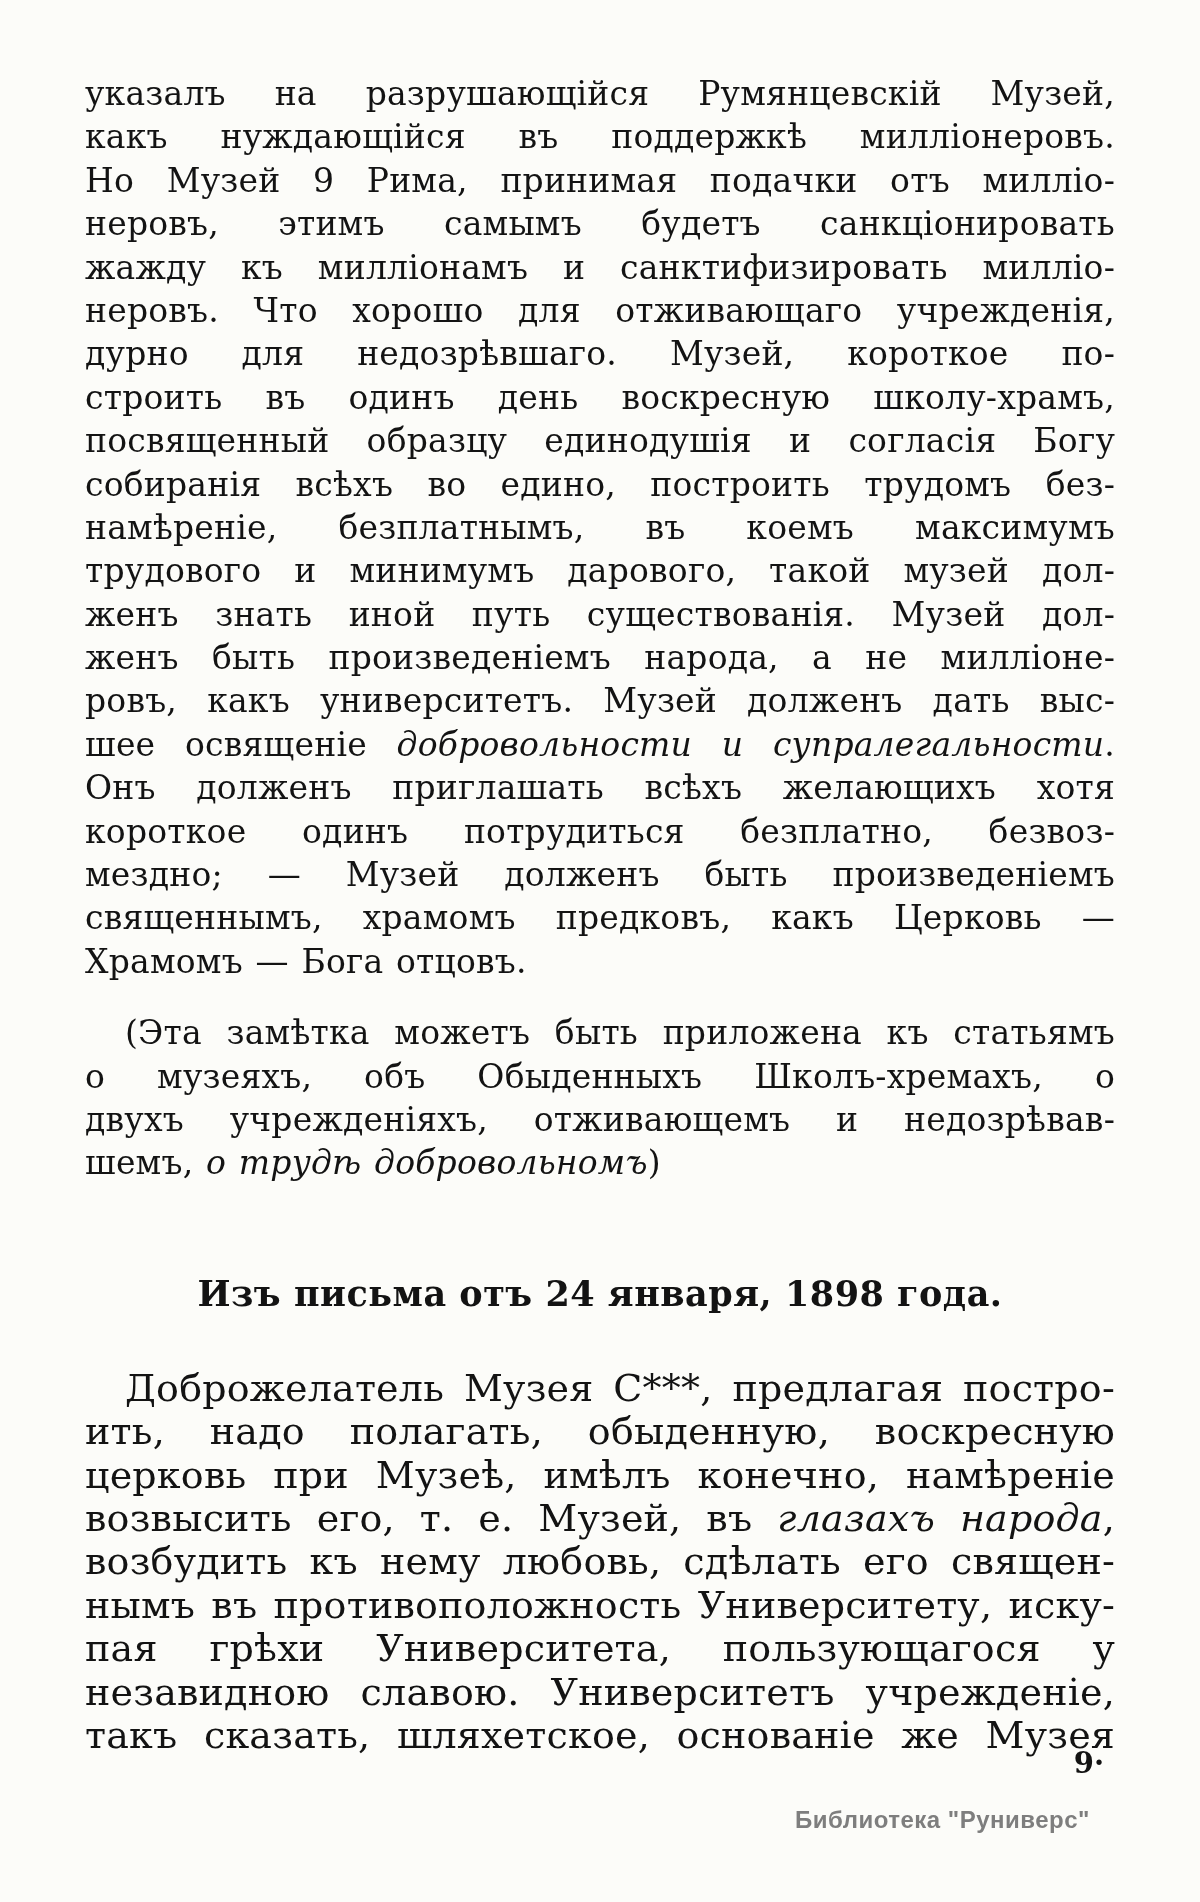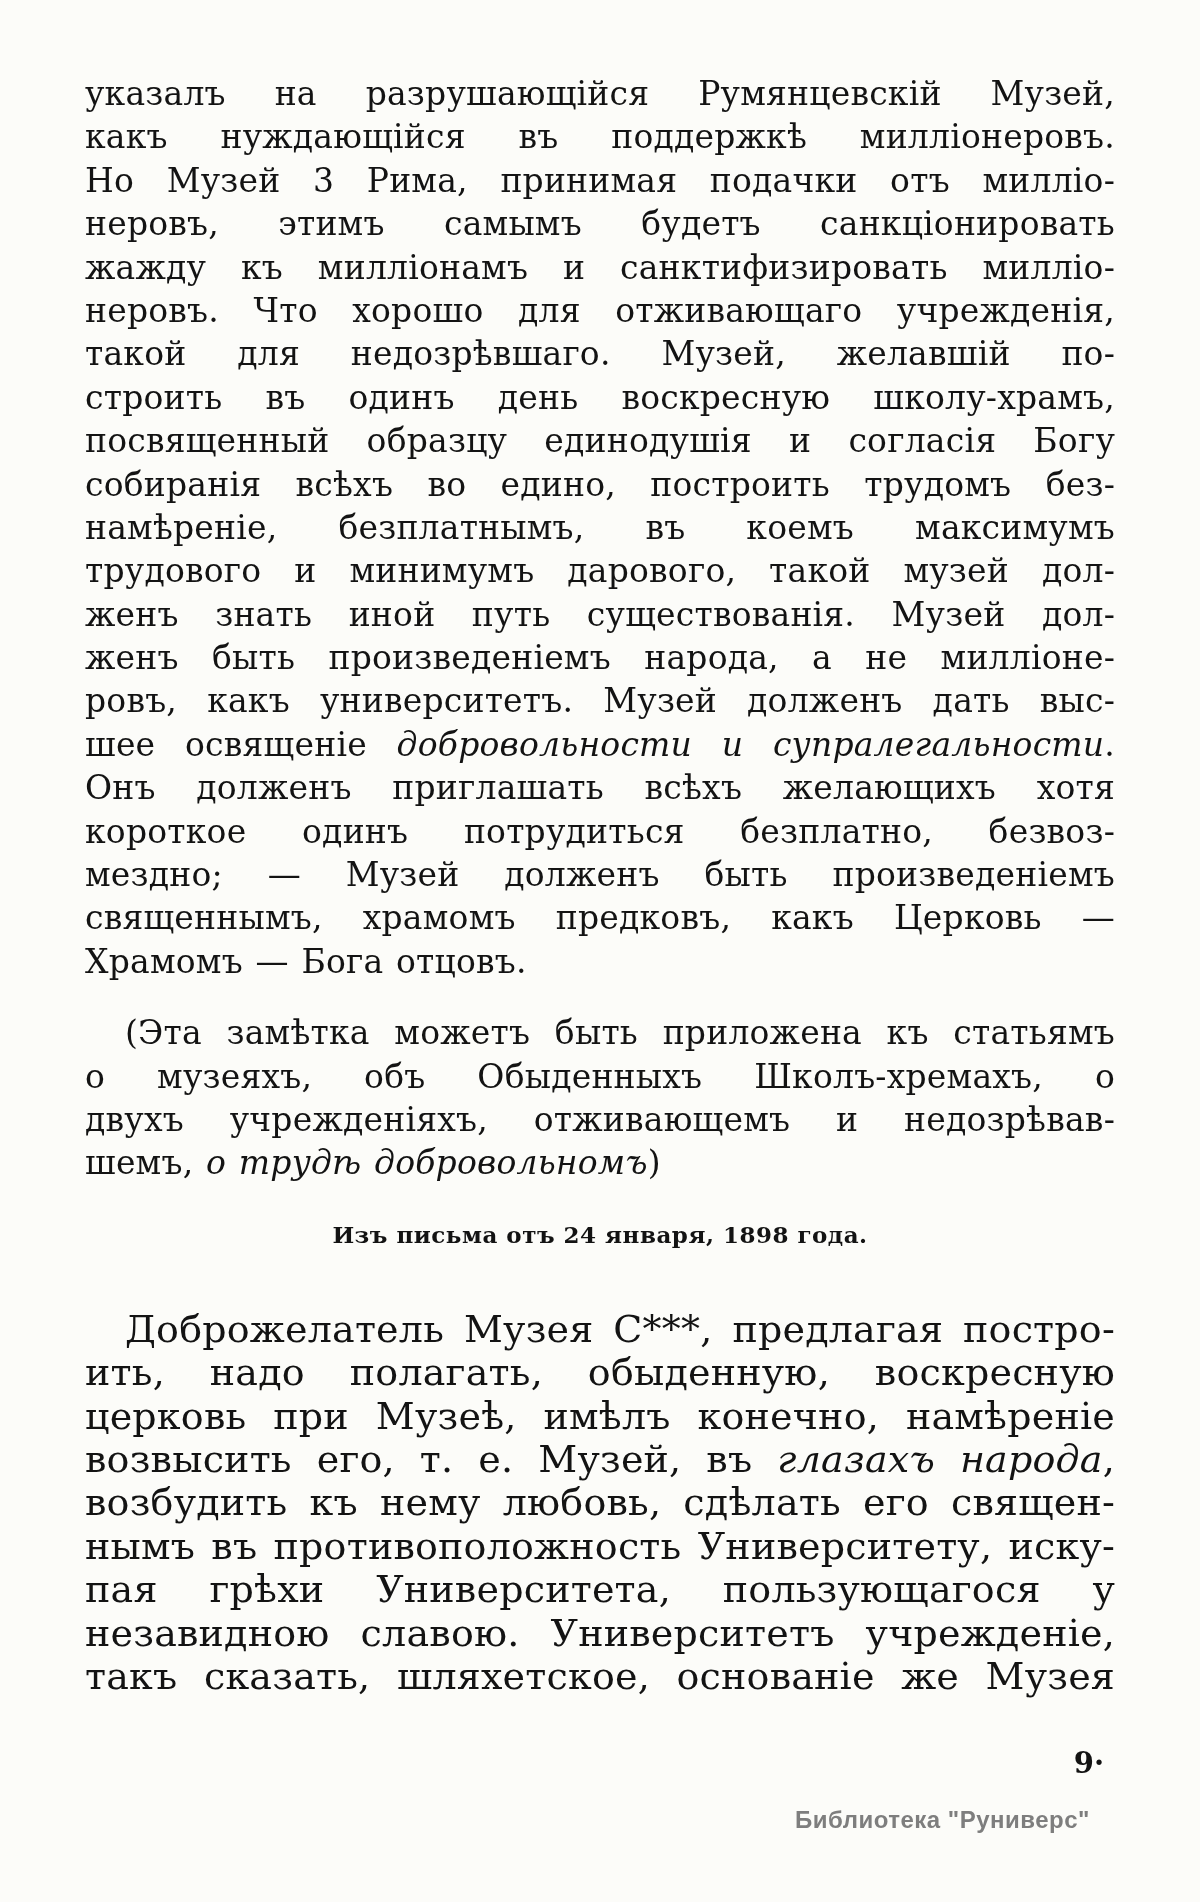--- a/index.html
+++ b/index.html
@@ -29,24 +29,24 @@
     word-spacing:2px;
     text-align:justify;
     text-align-last:justify;
     overflow:hidden;
     white-space:normal;
   }
   .line.no-just { text-align:right; text-align-last:left; }
   .line.indent { padding-left:40px;margin-top:28px; }
   .it { font-style:italic; }
   .heading {
-    margin:35px 0 0 0;
+    margin:94px 0 0 0;
     height:30px;
     line-height:30px;
-    font-size:23px;
+    font-size:35px;
     font-weight:bold;
     text-align:center;
     letter-spacing:0.5px;
   }
   .para-letter { margin-top:58px; }
   .para-letter .line { font-size:38px; }
   .page-number {
     position:absolute;
     top:1746px; right:96px;
     font-size:29px;
@@ -63,25 +63,25 @@
   }
 </style>
 </head>
 <body>
 
 <div class="page">
   <main class="text-block">
     <section class="para">
         <div class="line">указалъ на разрушающійся Румянцевскій Музей,</div>
         <div class="line">какъ нуждающійся въ поддержкѣ милліонеровъ.</div>
-        <div class="line">Но Музей 3 Рима, принимая подачки отъ милліо-</div>
+        <div class="line">Но Музей 9 Рима, принимая подачки отъ милліо-</div>
         <div class="line">неровъ, этимъ самымъ будетъ санкціонировать</div>
         <div class="line">жажду къ милліонамъ и санктифизировать милліо-</div>
         <div class="line">неровъ. Что хорошо для отживающаго учрежденія,</div>
-        <div class="line">такой для недозрѣвшаго. Музей, желавшій по-</div>
+        <div class="line">дурно для недозрѣвшаго. Музей, короткое по-</div>
         <div class="line">строить въ одинъ день воскресную школу-храмъ,</div>
         <div class="line">посвященный образцу единодушія и согласія Богу</div>
         <div class="line">собиранія всѣхъ во едино, построить трудомъ без-</div>
         <div class="line">намѣреніе, безплатнымъ, въ коемъ максимумъ</div>
         <div class="line">трудового и минимумъ дарового, такой музей дол-</div>
         <div class="line">женъ знать иной путь существованія. Музей дол-</div>
         <div class="line">женъ быть произведеніемъ народа, а не милліоне-</div>
         <div class="line">ровъ, какъ университетъ. Музей долженъ дать выс-</div>
         <div class="line">шее освященіе <span class="it">добровольности и супралегальности</span>.</div>
         <div class="line">Онъ долженъ приглашать всѣхъ желающихъ хотя</div>

